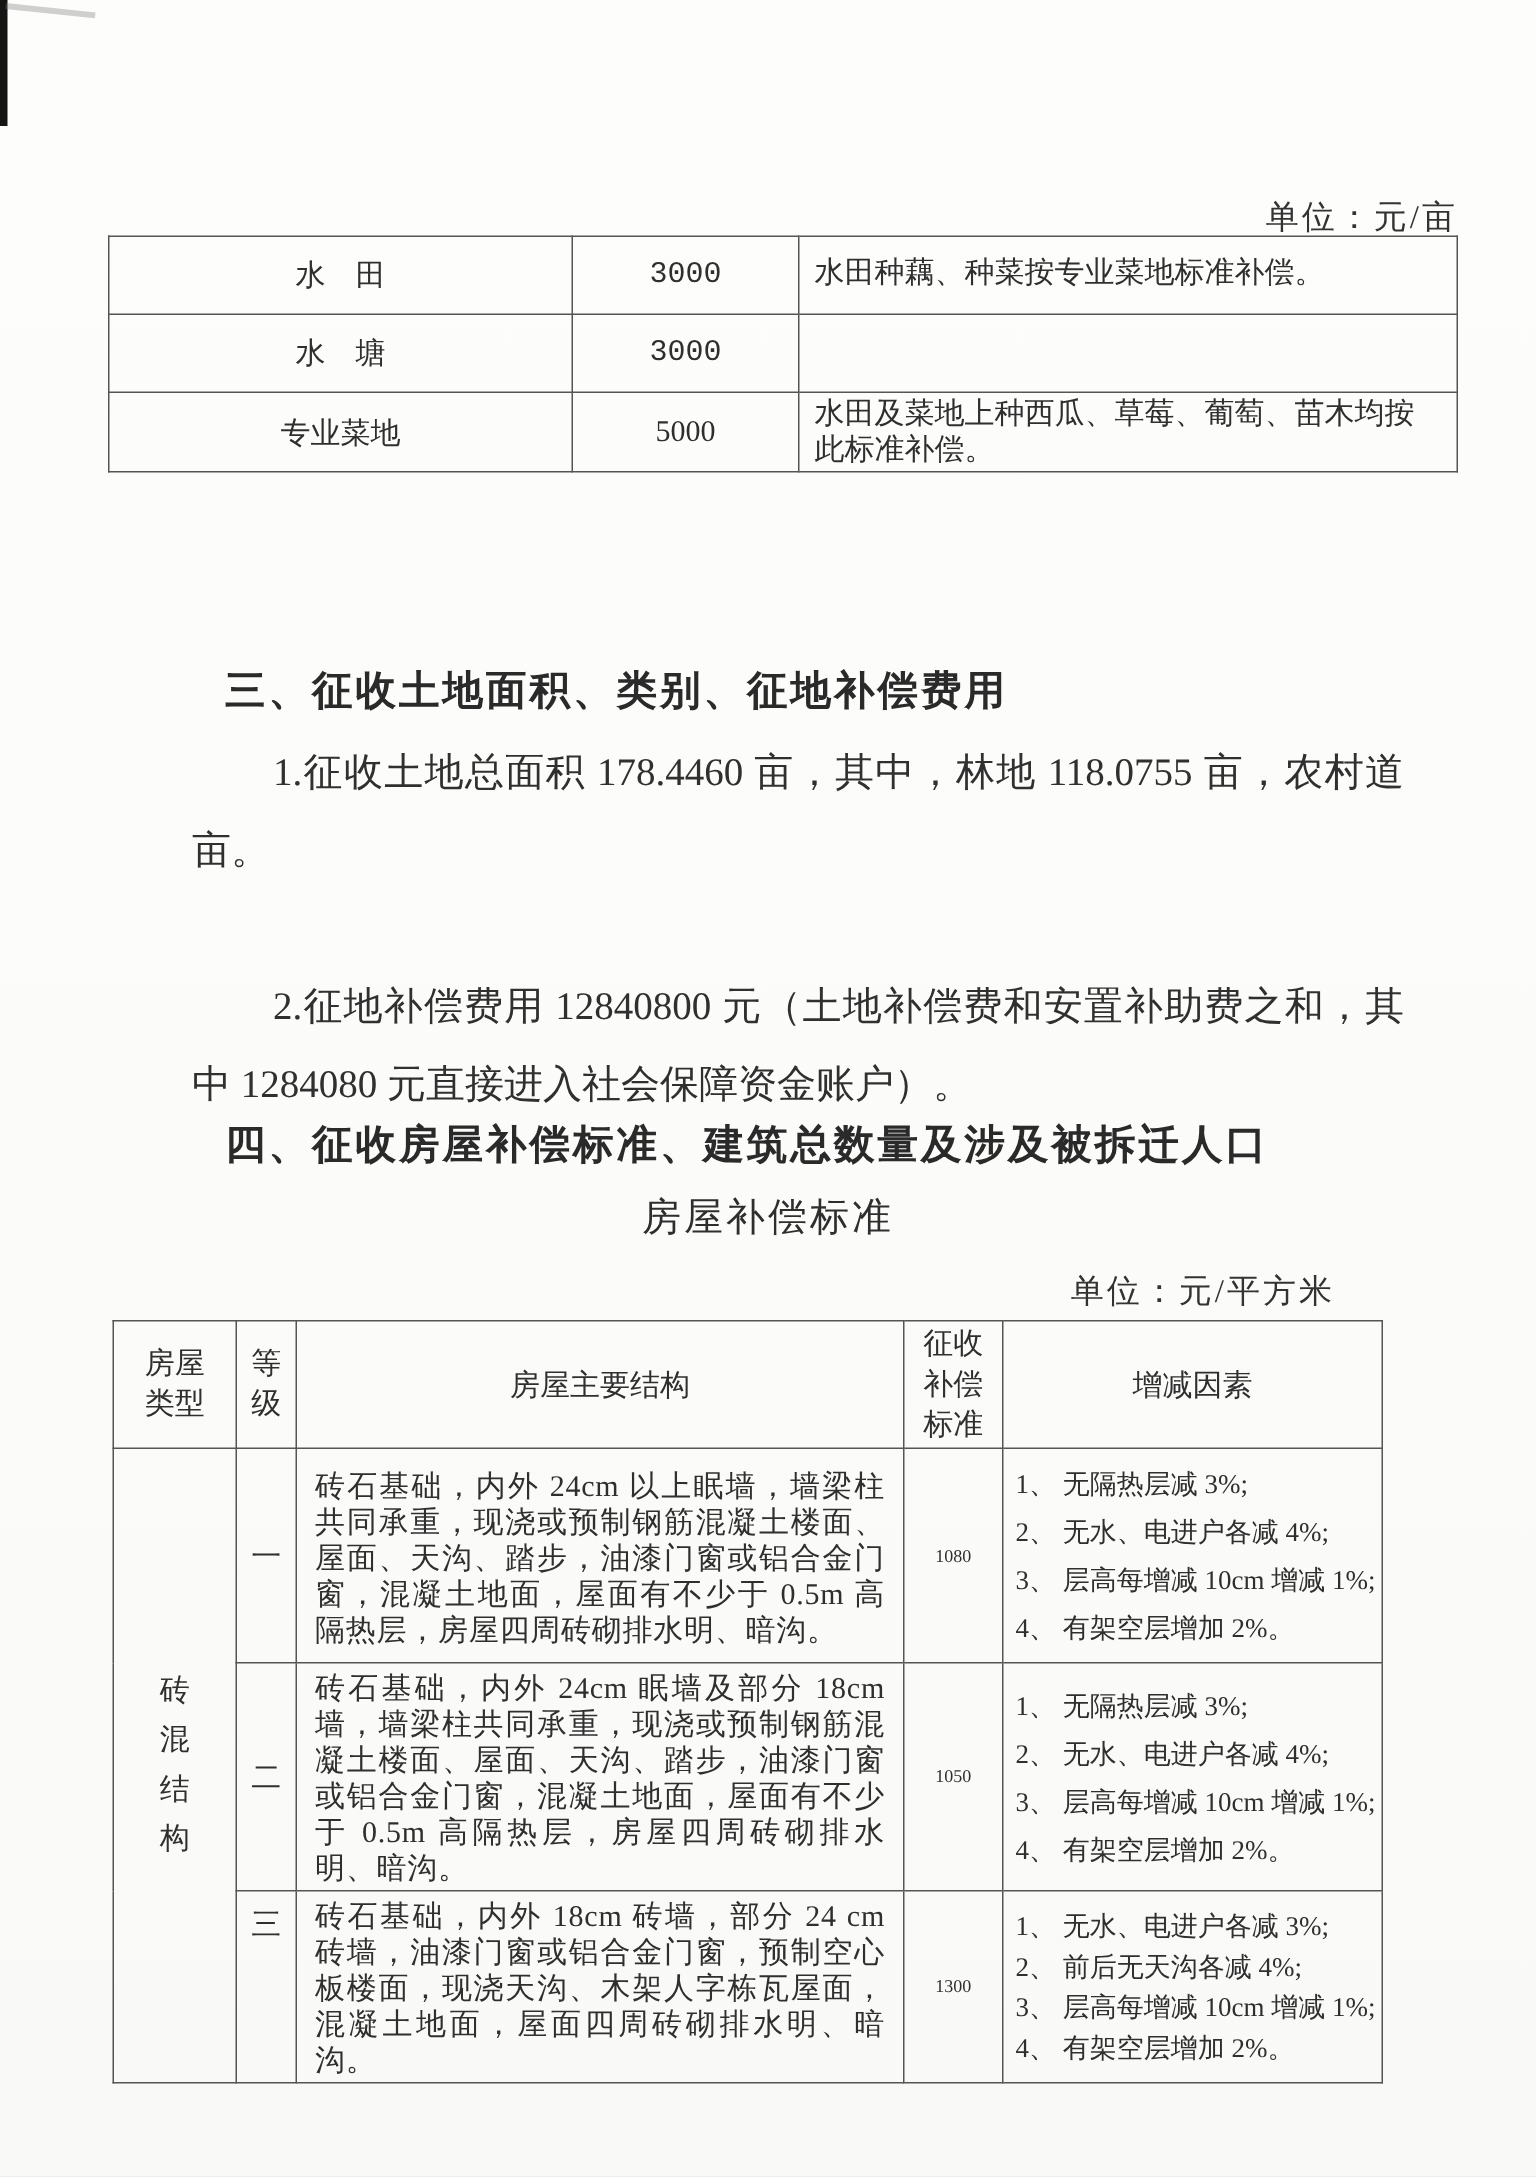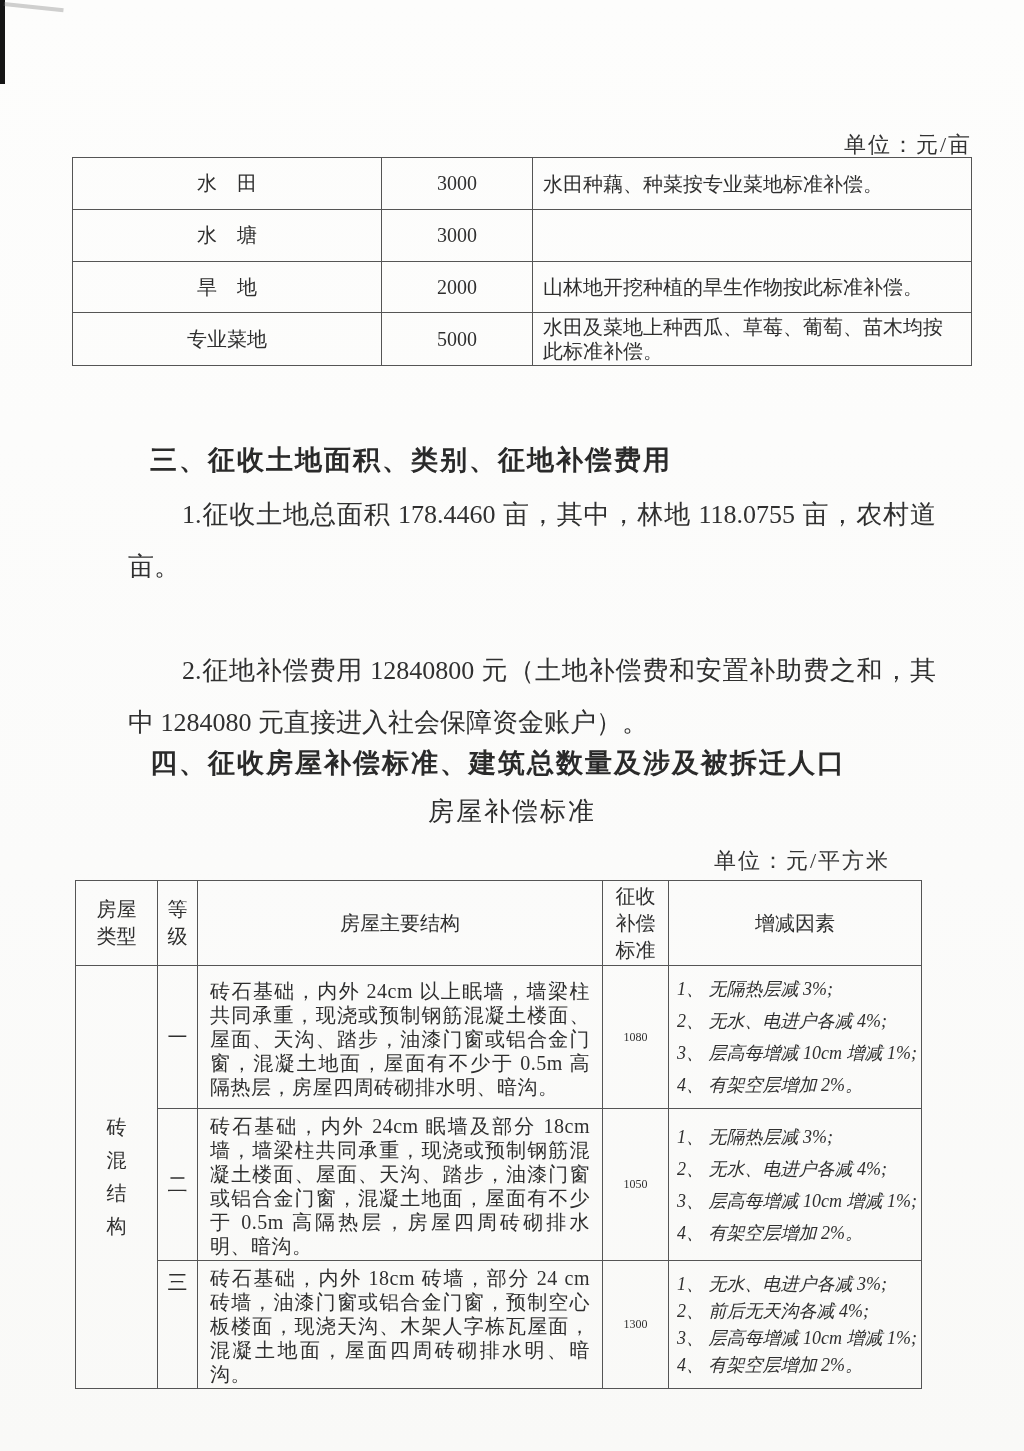--- a/index.html
+++ b/index.html
@@ -23,21 +23,21 @@
   table.doc td{border:1px solid #555;vertical-align:middle;}
 
   
   .crop-tbl{top:157px;left:72px;width:899px;font-size:20px;}
   .crop-tbl td{padding:0;}
   .crop-tbl .c-cat{text-align:center;}
   .crop-tbl .c-std{text-align:center;}
   .crop-tbl .c-rem{text-align:left;padding:2px 10px;line-height:24px;}
   .crop-tbl .hdr td{text-align:center;}
   .crop-tbl .hdr{height:58px;}
-  .r52{height:52px;}
+  .r52{height:52px;font-family:Liberation Mono, monospace;}
   .r51{height:51px;}
   .hdr-std-wrap{width:148px;margin:0 auto;line-height:26px;}
 
   
   .heading{position:absolute;left:150px;font-size:27px;font-weight:bold;letter-spacing:2px;color:#2a2a2a;white-space:nowrap;}
   .h3{top:442px;}
   .h4{top:745px;}
   .para{position:absolute;left:88px;width:848px;font-size:26px;color:#303030;}
   .para .pline{line-height:52px;height:52px;overflow:hidden;margin-left:40px;}
   .para .fill{text-align:justify;text-align-last:justify;}
@@ -55,21 +55,21 @@
   .house-tbl .row1{height:143px;}
   .house-tbl .row2{height:150px;}
   .house-tbl .row3{height:110px;}
   .cell-type{text-align:center;}
   .vert-label{width:1.1em;margin:0 auto;line-height:33px;word-break:break-all;font-size:20px;text-align:center;}
   .cell-grade{text-align:center;font-size:20px;}
   .cell-grade.topalign{vertical-align:top;padding-top:8px;}
   .cell-structure{vertical-align:top;text-align:justify;padding:5px 12px 2px 12px;line-height:24px;letter-spacing:.5px;}
   .cell-std{text-align:center;font-size:12px;}
   .cell-factors{padding:2px 2px 2px 8px;font-size:18px;}
-  .cell-factors .fline{line-height:32px;white-space:nowrap;overflow:hidden;font-style:italic;}
+  .cell-factors .fline{line-height:32px;white-space:nowrap;overflow:hidden;}
   .row3 .cell-factors .fline{line-height:27px;}
 </style>
 </head>
 <body>
 
 <div class="page">
 
   <div class="corner-mark"></div>
   <div class="corner-smudge"></div>
 
@@ -84,25 +84,20 @@
     <tbody>
     <tr class="r52">
       <td class="c-cat">水　田</td>
       <td class="c-std">3000</td>
       <td class="c-rem">水田种藕、种菜按专业菜地标准补偿。</td>
     </tr>
     <tr class="r52">
       <td class="c-cat">水　塘</td>
       <td class="c-std">3000</td>
       <td class="c-rem"></td>
-    </tr>
-    <tr class="r51">
-      <td class="c-cat">旱　地</td>
-      <td class="c-std">2000</td>
-      <td class="c-rem">山林地开挖种植的旱生作物按此标准补偿。</td>
     </tr>
     <tr class="r51">
       <td class="c-cat">专业菜地</td>
       <td class="c-std">5000</td>
       <td class="c-rem">水田及菜地上种西瓜、草莓、葡萄、苗木均按此标准补偿。</td>
     </tr>
   </tbody>
     </table>
 
   <div class="heading h3">三、征收土地面积、类别、征地补偿费用</div>

